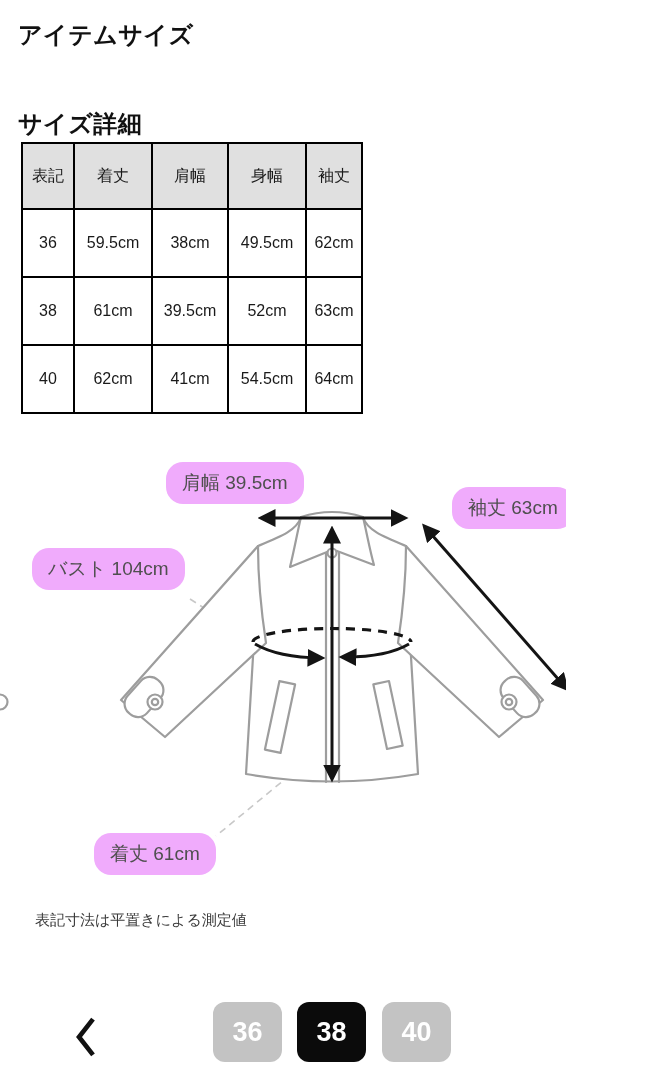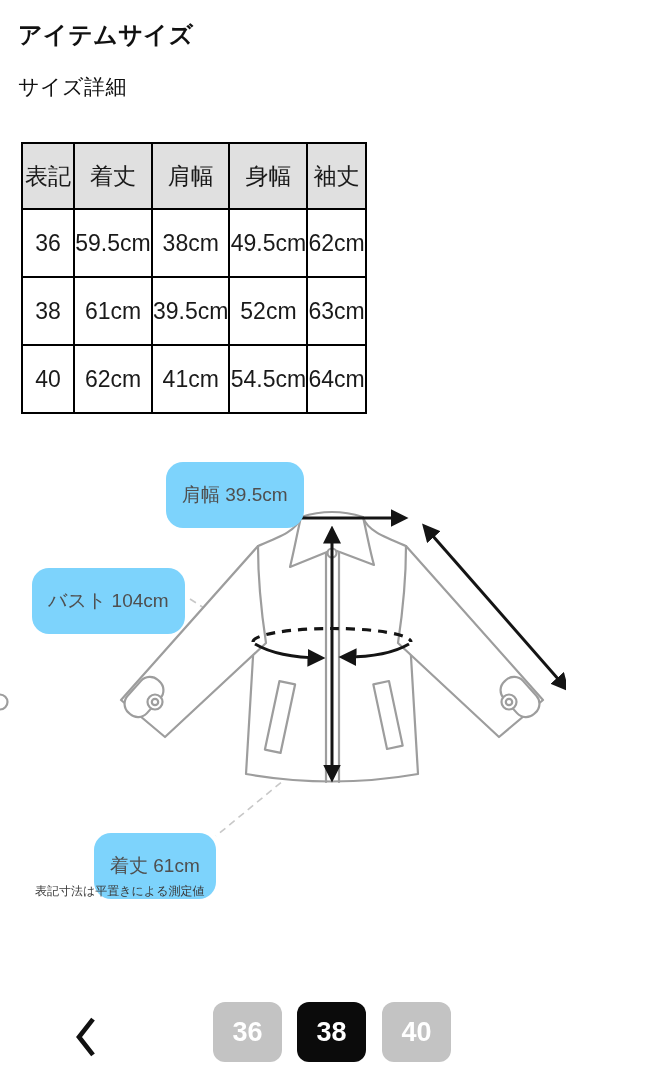--- a/index.html
+++ b/index.html
@@ -1,46 +1,46 @@
 <!DOCTYPE html>
 <html><head>
 <meta charset="utf-8">
 <style>
   html,body{margin:0;padding:0;background:#fff;}
   .screen{
     position:relative;width:566px;height:1080px;background:#fff;overflow:hidden;
     font-family:"Liberation Sans","DejaVu Sans",sans-serif;color:#111;
   }
   .page-title{position:absolute;left:18px;top:3px;font-size:24px;font-weight:700;letter-spacing:.5px;}
-  .section-title{position:absolute;left:18px;top:56px;font-size:21px;font-weight:400;letter-spacing:.5px;}
+  .section-title{position:absolute;left:18px;top:88px;font-size:24px;font-weight:700;letter-spacing:.5px;}
 
   table.size-table{
     position:absolute;left:21px;top:142px;border-collapse:collapse;
-    font-size:23px;color:#1a1a1a;table-layout:fixed;
+    font-size:16px;color:#1a1a1a;table-layout:fixed;
   }
   .size-table th,.size-table td{
     border:2px solid #000;text-align:center;vertical-align:middle;
     font-weight:400;padding:0;
   }
   .size-table thead th{background:#e0e0e0;height:64px;}
   .size-table tbody td{background:#fff;height:66px;}
 
   .diagram-svg{position:absolute;left:0;top:440px;}
 
   .pill{
-    position:absolute;height:34px;line-height:34px;padding:16px 16px;
-    background:#7dd3fc;border-radius:17px;color:#4f4f4f;font-size:19px;
+    position:absolute;height:34px;line-height:34px;padding:4px 16px;
+    background:#f0abfc;border-radius:17px;color:#4f4f4f;font-size:19px;
     white-space:nowrap;
   }
   .pill-shoulder{left:166px;top:462px;}
   .pill-sleeve{left:452px;top:487px;}
-  .pill-bust{left:32px;top:568px;}
+  .pill-bust{left:32px;top:548px;}
   .pill-length{left:94px;top:833px;}
 
-  .notes{position:absolute;left:35px;top:881px;font-size:12px;line-height:21px;color:#3a3a3a;}
+  .notes{position:absolute;left:35px;top:909px;font-size:15px;line-height:21px;color:#3a3a3a;}
 
   .nav-btn{
     position:absolute;top:1008px;width:40px;height:58px;background:none;border:none;
     padding:0;cursor:pointer;display:flex;align-items:center;justify-content:center;
   }
   .nav-prev{left:66px;}
   .nav-next{left:556px;}
 
   .size-btn{
     position:absolute;top:1002px;width:69px;height:60px;border:none;border-radius:12px;
@@ -161,20 +161,21 @@
     </g>
 
     <g stroke="#141414" stroke-width="3" fill="none">
       <line x1="262" y1="518" x2="404" y2="518" marker-start="url(#ah)" marker-end="url(#ah)"></line>
       <line x1="425" y1="527" x2="566" y2="688" marker-start="url(#ah)" marker-end="url(#ah)"></line>
       <line x1="332" y1="530" x2="332" y2="778" marker-start="url(#ah)" marker-end="url(#ah)"></line>
     </g>
   </svg>
 
   <div class="pill pill-shoulder">肩幅 39.5cm</div>
+  <div class="pill pill-sleeve">袖丈 63cm</div>
   <div class="pill pill-bust">バスト 104cm</div>
   <div class="pill pill-length">着丈 61cm</div>
 
   <div class="notes">
     <div>表記寸法は平置きによる測定値</div>
   </div>
 
   <button class="nav-btn nav-prev">
     <svg width="28" height="50" viewBox="0 0 36 56">
       <polyline points="27,5 9,28 27,51" fill="none" stroke="#111" stroke-width="6"></polyline>

